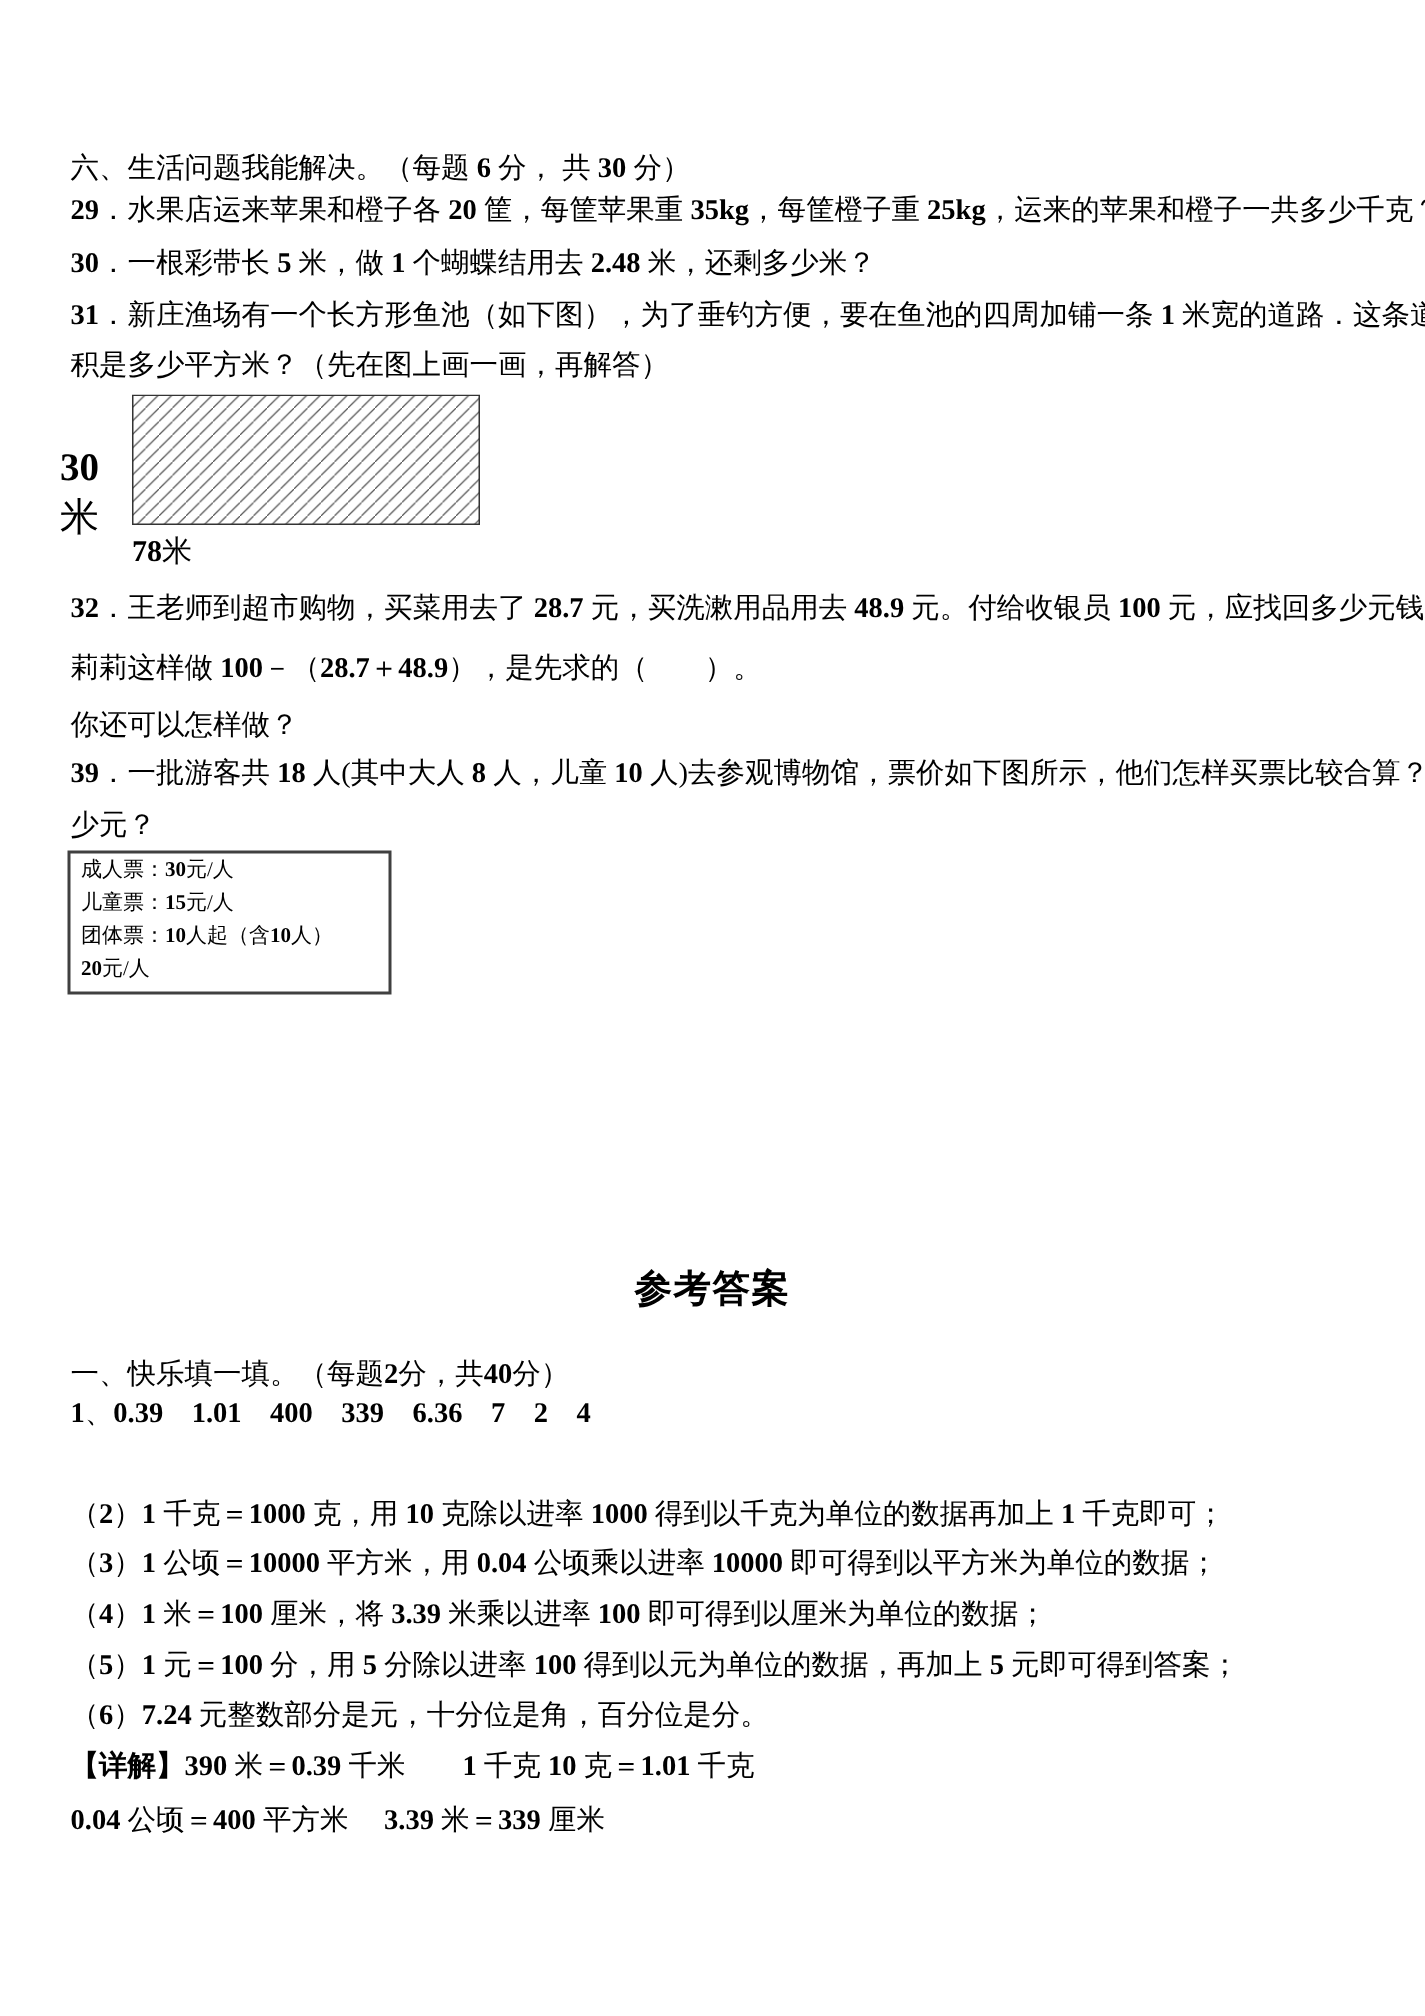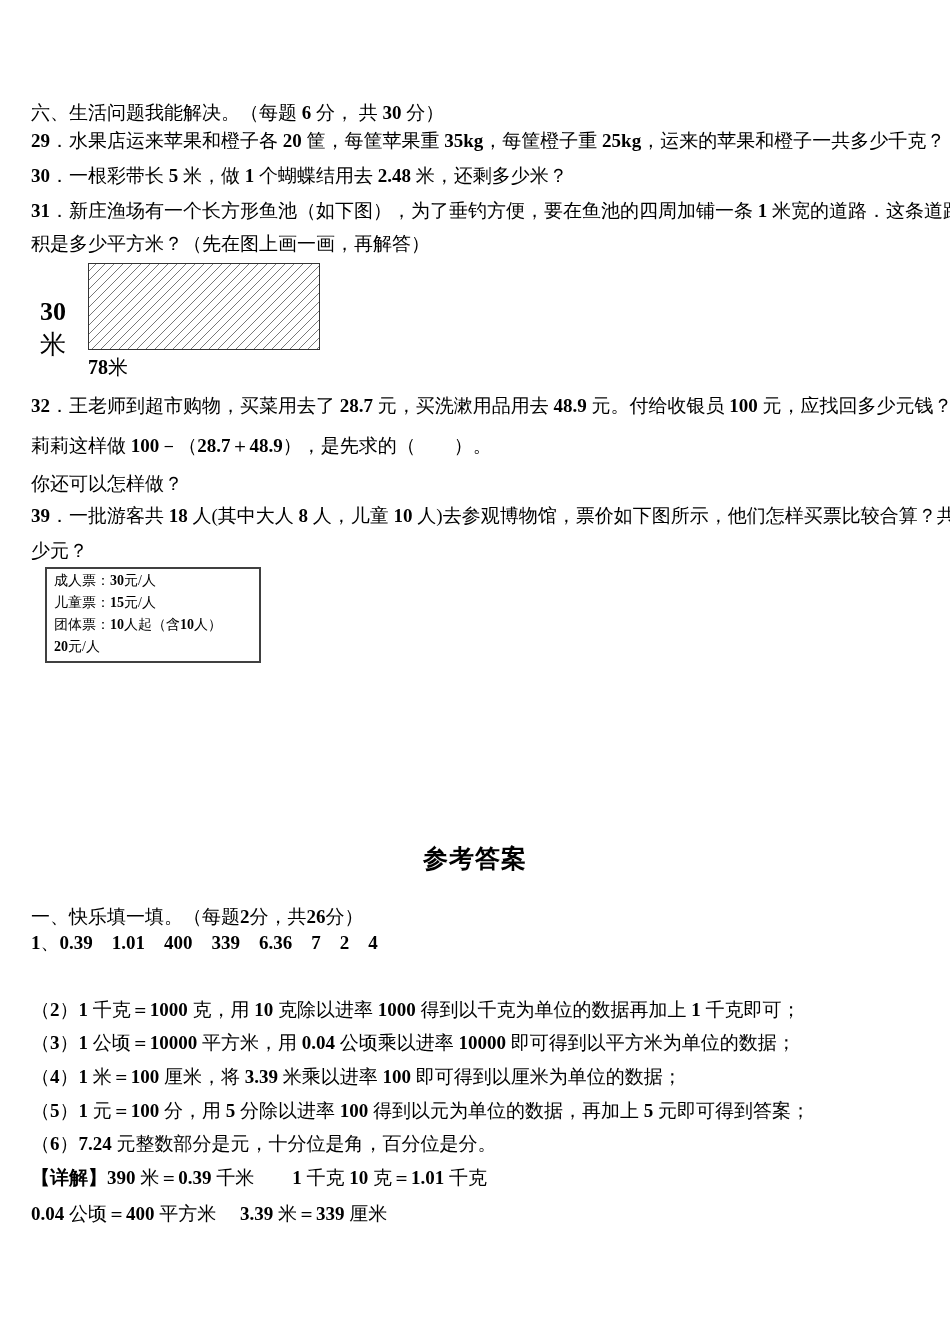--- a/index.html
+++ b/index.html
@@ -8,21 +8,21 @@
     width: 950px;
     height: 1344px;
     margin: 0 auto;
     background: #ffffff;
     font-family: "Liberation Serif", "DejaVu Serif", serif;
     color: #000000;
     overflow: hidden;
   }
   .line {
     position: absolute;
-    left: 31px;
+    left: 47px;
     font-size: 19px;
     line-height: 24px;
     white-space: pre;
     color: #000;
   }
   .line b { font-weight: bold; }
   
   .pond-wrap { position:absolute; left:0; top:0; }
   .pond-svg { position:absolute; left:88px; top:263px; }
   .pond-h-label { position:absolute; left:40px; top:297px; font-size:26px; }
@@ -75,21 +75,21 @@
   <div class="line" style="top:539px">少元？</div>
 
   <div class="price-box">
     <p class="prow">成人票：<b>30</b>元/人</p>
     <p class="prow">儿童票：<b>15</b>元/人</p>
     <p class="prow">团体票：<b>10</b>人起（含<b>10</b>人）</p>
     <p class="prow"><b>20</b>元/人</p>
   </div>
 
   <div class="answers-title">参考答案</div>
-  <div class="line" style="top:905px">一、快乐填一填。（每题<b>2</b>分，共<b>26</b>分）</div>
+  <div class="line" style="top:905px">一、快乐填一填。（每题<b>2</b>分，共<b>40</b>分）</div>
   <div class="line" style="top:931px"><b>1</b>、<b>0.39</b>　<b>1.01</b>　<b>400</b>　<b>339</b>　<b>6.36</b>　<b>7</b>　<b>2</b>　<b>4</b></div>
 
   <div class="line" style="top:998px">（<b>2</b>）<b>1</b> 千克＝<b>1000</b> 克，用 <b>10</b> 克除以进率 <b>1000</b> 得到以千克为单位的数据再加上 <b>1</b> 千克即可；</div>
   <div class="line" style="top:1031px">（<b>3</b>）<b>1</b> 公顷＝<b>10000</b> 平方米，用 <b>0.04</b> 公顷乘以进率 <b>10000</b> 即可得到以平方米为单位的数据；</div>
   <div class="line" style="top:1065px">（<b>4</b>）<b>1</b> 米＝<b>100</b> 厘米，将 <b>3.39</b> 米乘以进率 <b>100</b> 即可得到以厘米为单位的数据；</div>
   <div class="line" style="top:1099px">（<b>5</b>）<b>1</b> 元＝<b>100</b> 分，用 <b>5</b> 分除以进率 <b>100</b> 得到以元为单位的数据，再加上 <b>5</b> 元即可得到答案；</div>
   <div class="line" style="top:1132px">（<b>6</b>）<b>7.24</b> 元整数部分是元，十分位是角，百分位是分。</div>
 
   <div class="line" style="top:1166px"><b>【详解】</b><b>390</b> 米＝<b>0.39</b> 千米　　<b>1</b> 千克 <b>10</b> 克＝<b>1.01</b> 千克</div>
   <div class="line" style="top:1202px"><b>0.04</b> 公顷＝<b>400</b> 平方米　 <b>3.39</b> 米＝<b>339</b> 厘米</div>

